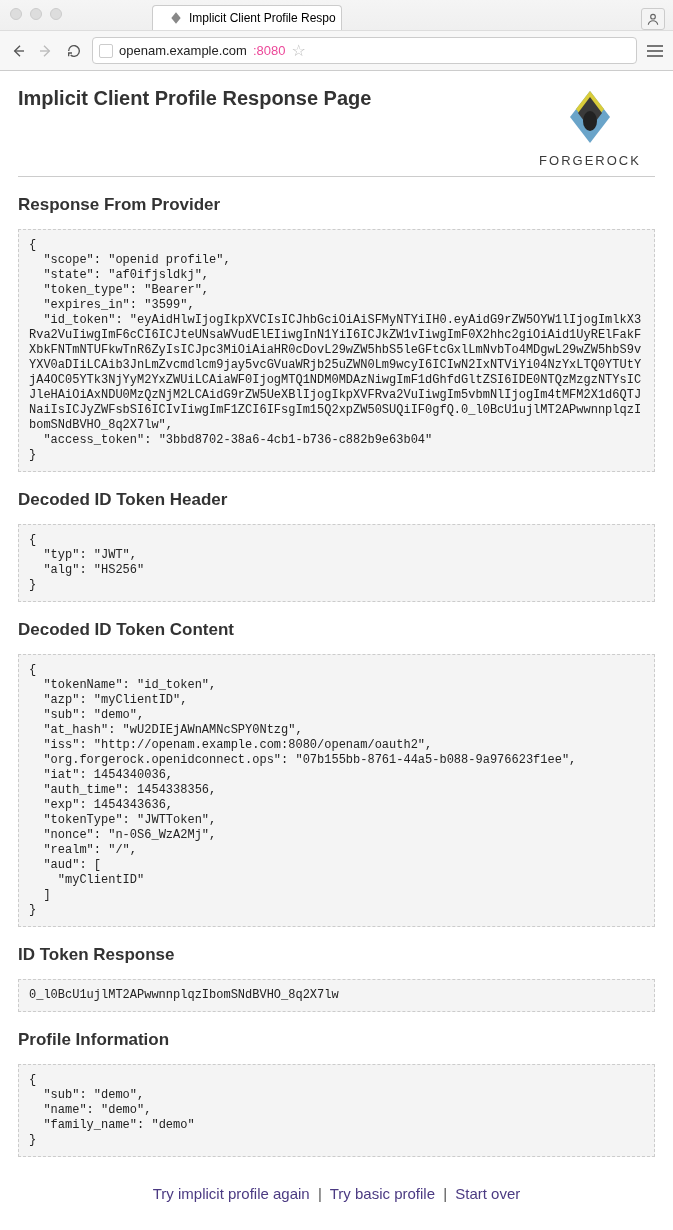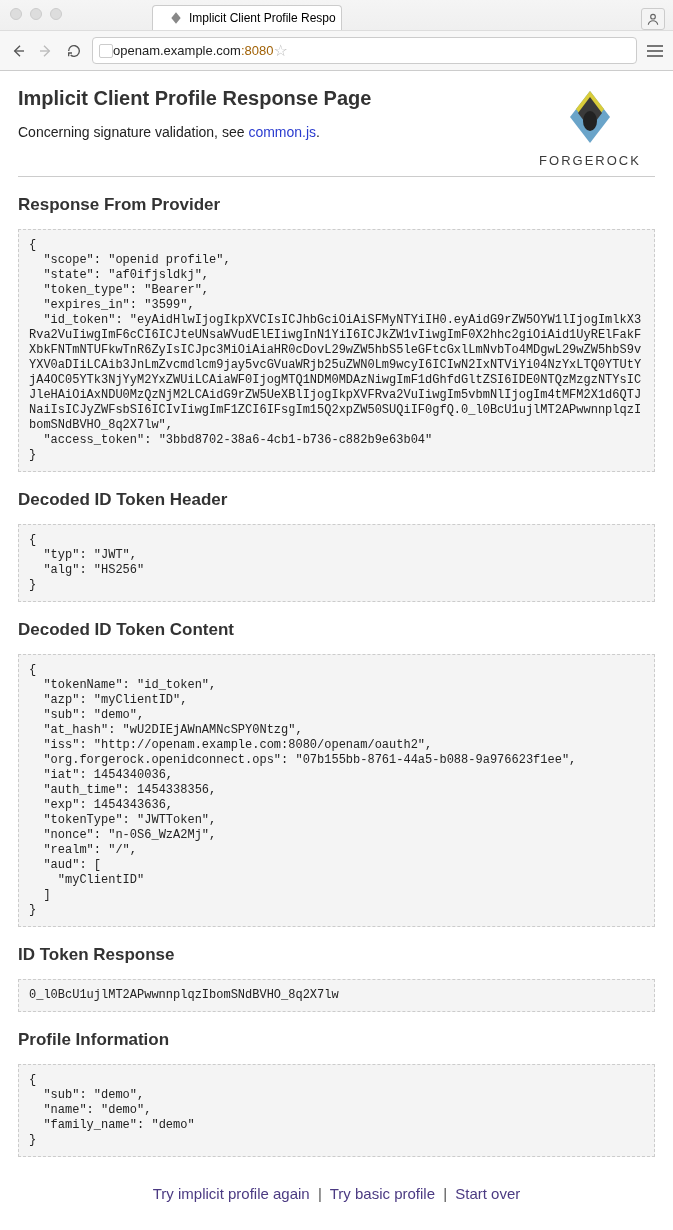--- a/index.html
+++ b/index.html
@@ -59,32 +59,33 @@
     width: 20px; height: 20px;
     display: flex; align-items: center; justify-content: center;
     color: #888;
     font-size: 16px;
   }
   .nav-btn.enabled { color: #555; }
   .url-bar {
     flex: 1;
     display: flex;
     align-items: center;
+    gap: 6px;
     border: 1px solid #ccc;
     border-radius: 4px;
     background: #fff;
     padding: 3px 6px;
     font-size: 13px;
     color: #555;
     overflow: hidden;
     white-space: nowrap;
   }
   .url-bar .page-icon { width: 14px; height: 14px; border: 1px solid #ccc; border-radius: 2px; flex-shrink: 0; }
   .url-bar .domain { color: #222; }
-  .url-bar .rest { color: #a16207; overflow: hidden; text-overflow: ellipsis; }
+  .url-bar .rest { color: #ec4899; overflow: hidden; text-overflow: ellipsis; }
   .star { color: #bbb; font-size: 16px; }
   .hamburger { width: 20px; display: flex; flex-direction: column; gap: 3px; align-items: center; }
   .hamburger span { width: 16px; height: 2px; background: #777; }
   
   .page {
     padding: 16px 18px 30px 18px;
   }
   .header-row { display: flex; align-items: flex-start; gap: 20px; }
   .header-left { flex: 1; }
   h1 {
@@ -191,23 +192,20 @@
       <span></span>
       <span></span>
     </div>
   </div>
 </div>
 
 <div class="page">
   <div class="header-row">
     <div class="header-left">
       <h1>Implicit Client Profile Response Page</h1>
-      <div class="subtext">
-        <span>Concerning signature validation, see </span><a href="#">common.js</a><span>.</span>
-      </div>
     </div>
     <div class="logo">
       <div class="logo-mark">
         <svg viewBox="0 0 60 60" width="60" height="60">
           <polygon points="30,4 50,30 30,56 10,30" fill="#6aa4c9"></polygon>
           <polygon points="30,4 44,22 30,40 16,22" fill="#d9cc3a"></polygon>
           <polygon points="30,10 42,26 30,42 18,26" fill="#3a3a3a"></polygon>
           <ellipse cx="30" cy="34" rx="7" ry="10" fill="#222"></ellipse>
         </svg>
       </div>

